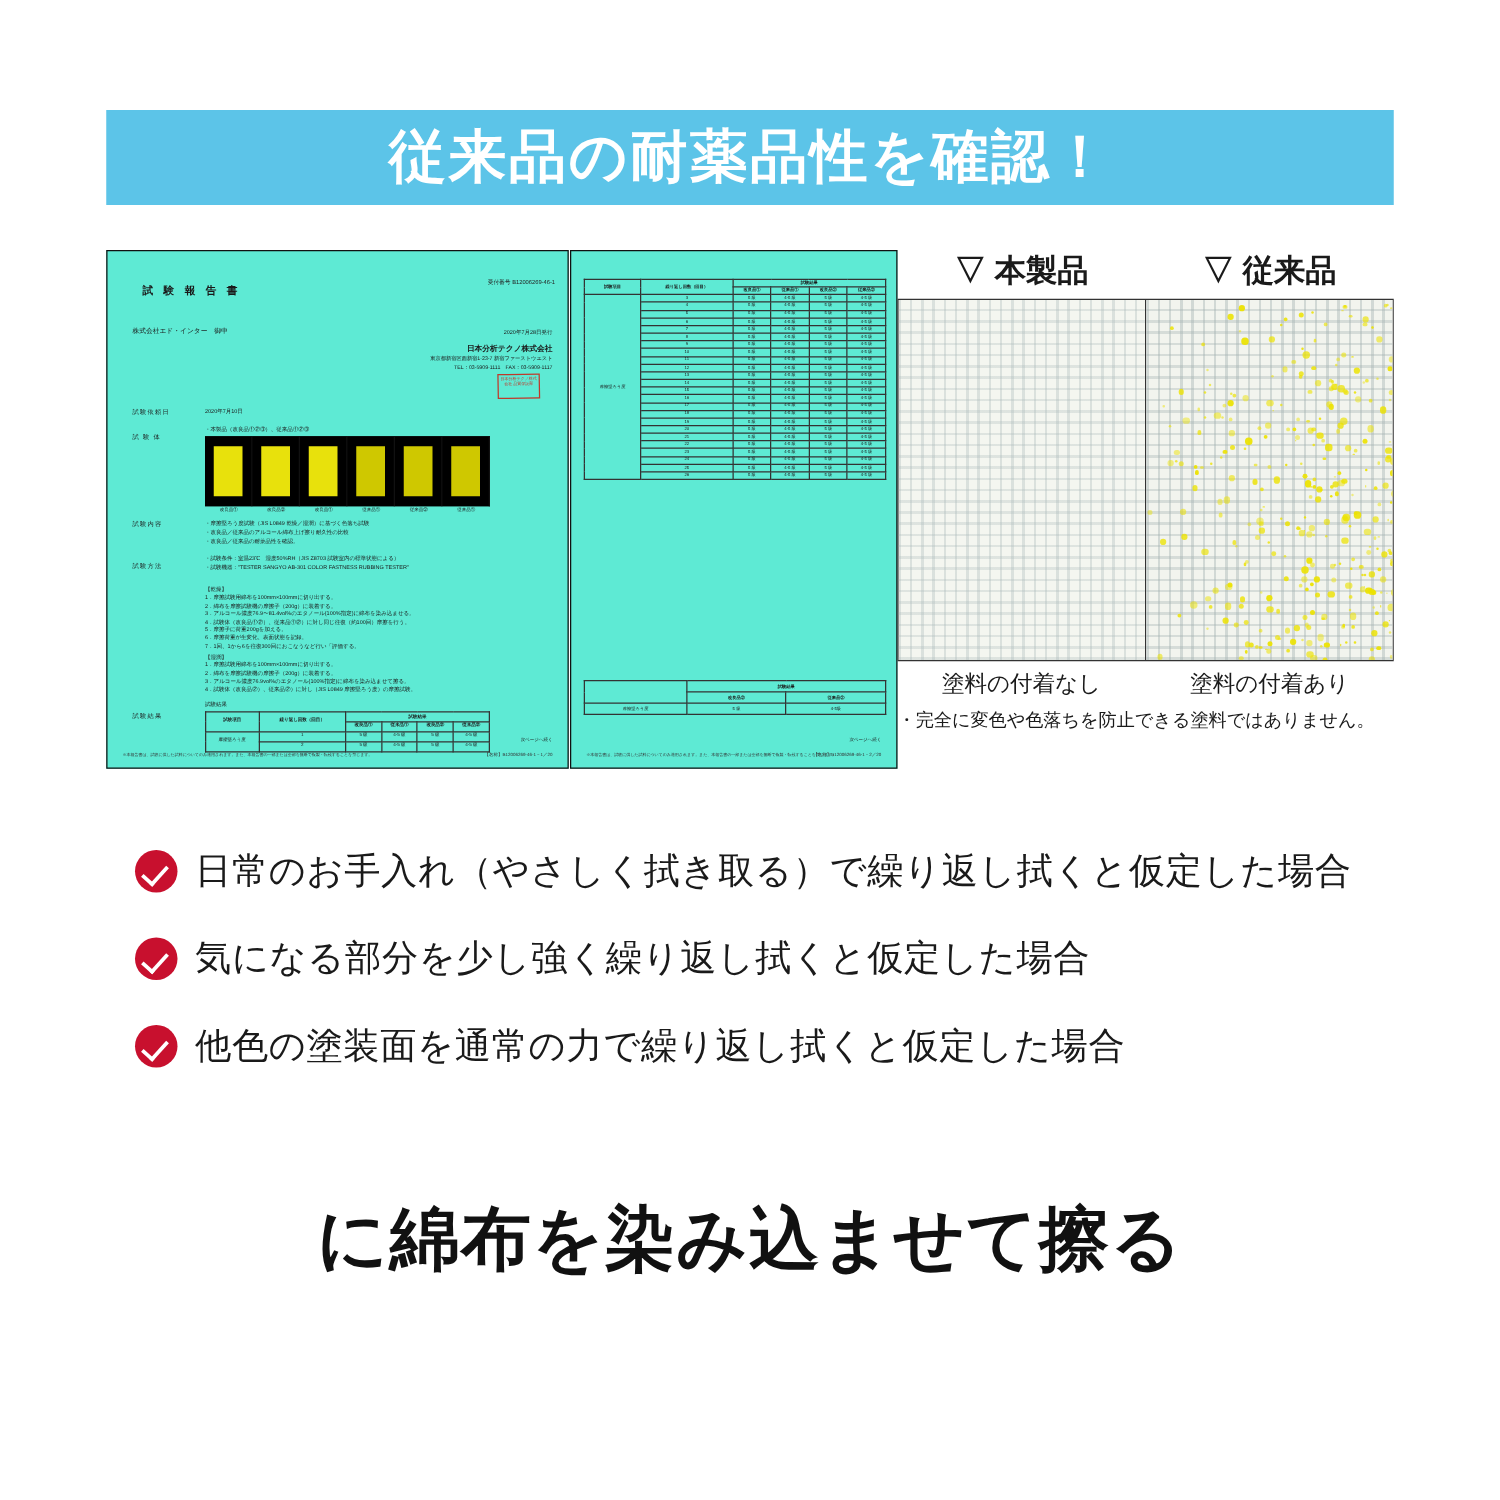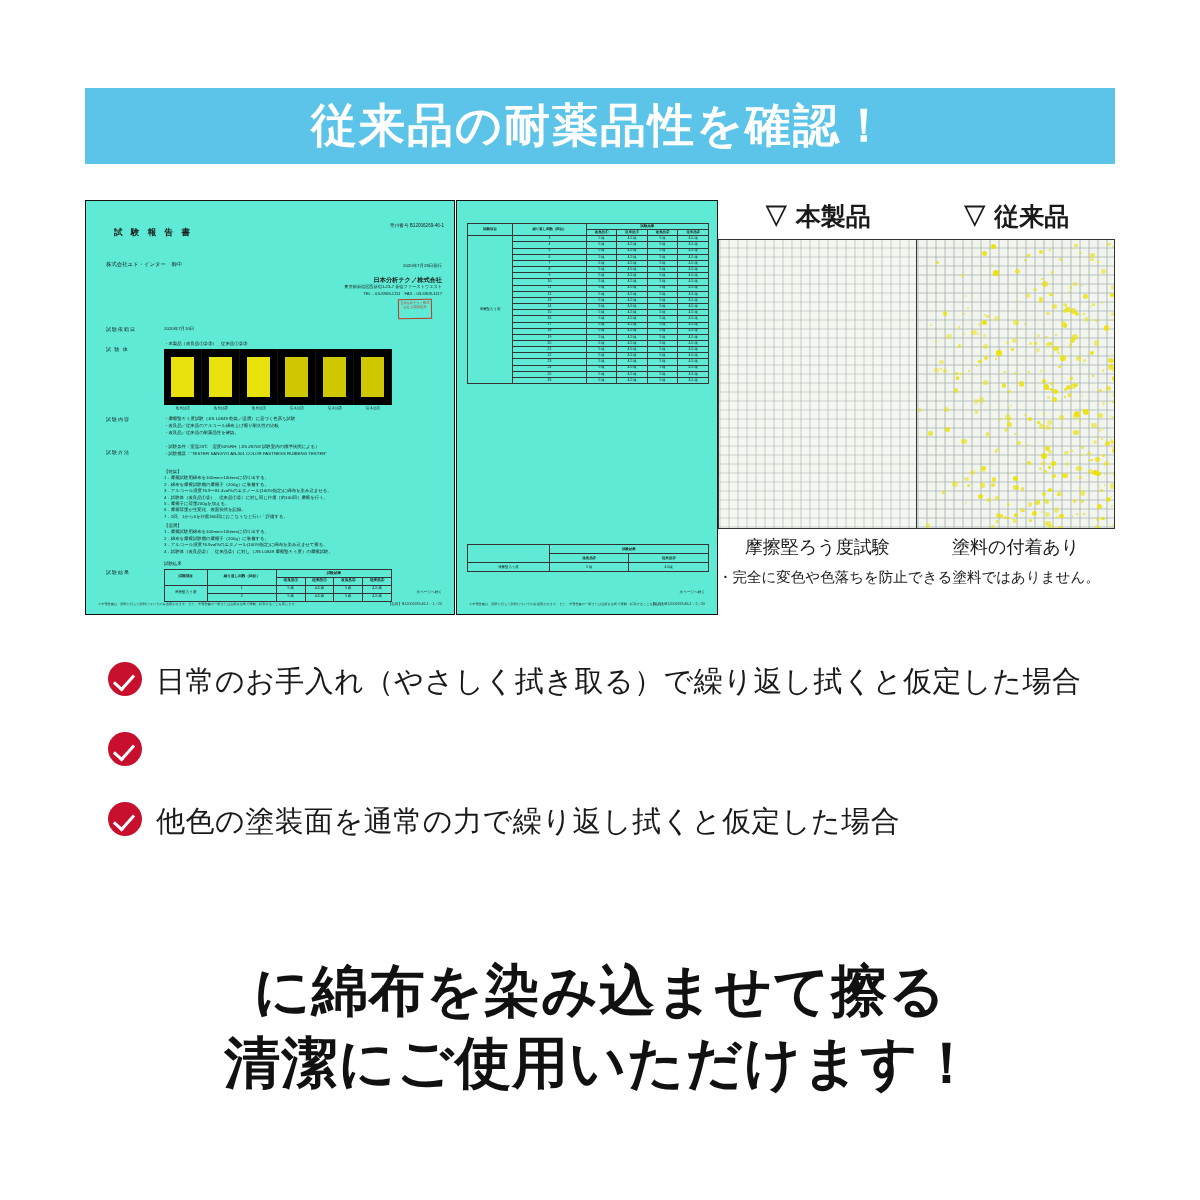--- a/index.html
+++ b/index.html
@@ -249,20 +249,21 @@
 
   
   .checklist {
     position: absolute;
     left: 108px;
     top: 662px;
     width: 1000px;
   }
   .check-row {
     display: flex;
+    align-items: center;
     height: 70px;
   }
   .check-mark {
     width: 34px; height: 34px;
     border-radius: 50%;
     background: #c8102e;
     position: relative;
     flex: 0 0 auto;
     margin-right: 14px;
   }
@@ -953,38 +954,38 @@
         <div class="speck" style="left: 25.8733%; top: 45.1429%; width: 2.1887px; height: 2.1887px; opacity: 0.78;"></div>
         <div class="speck" style="left: 56.5983%; top: 61.4425%; width: 4.00405px; height: 4.00405px; opacity: 0.85;"></div>
         <div class="speck" style="left: 33.8246%; top: 25.7019%; width: 2.02311px; height: 2.02311px; opacity: 0.66;"></div>
         <div class="speck" style="left: 94.7697%; top: 76.6596%; width: 5.02365px; height: 5.02365px; opacity: 0.55;"></div>
         <div class="speck" style="left: 98.844%; top: 71.812%; width: 3.61678px; height: 3.61678px; opacity: 0.63;"></div>
         <div class="speck" style="left: 61.8508%; top: 20.8519%; width: 2.74695px; height: 2.74695px; opacity: 0.71;"></div>
         <div class="speck" style="left: 74.1216%; top: 21.7712%; width: 3.19194px; height: 3.19194px; opacity: 0.58;"></div>
       </div>
   </div>
   <div class="photo-caps">
-    <span>摩擦堅ろう度試験</span>
+    <span>塗料の付着なし</span>
     <span>塗料の付着あり</span>
   </div>
   <div class="notes">
     <p>・完全に変色や色落ちを防止できる塗料ではありません。</p>
   </div>
 </div>
 
 <div class="checklist">
   <div class="check-row">
     <div class="check-mark"></div>
     <div class="check-text">日常のお手入れ（やさしく拭き取る）で繰り返し拭くと仮定した場合</div>
   </div>
   <div class="check-row">
     <div class="check-mark"></div>
+    <div class="check-text">気になる部分を少し強く繰り返し拭くと仮定した場合</div>
   </div>
   <div class="check-row">
     <div class="check-mark"></div>
     <div class="check-text">他色の塗装面を通常の力で繰り返し拭くと仮定した場合</div>
   </div>
 </div>
 
 <div class="headline">
   <div>に綿布を染み込ませて擦る</div>
-  <div>清潔にご使用いただけます！</div>
 </div>
 
 </body></html>

